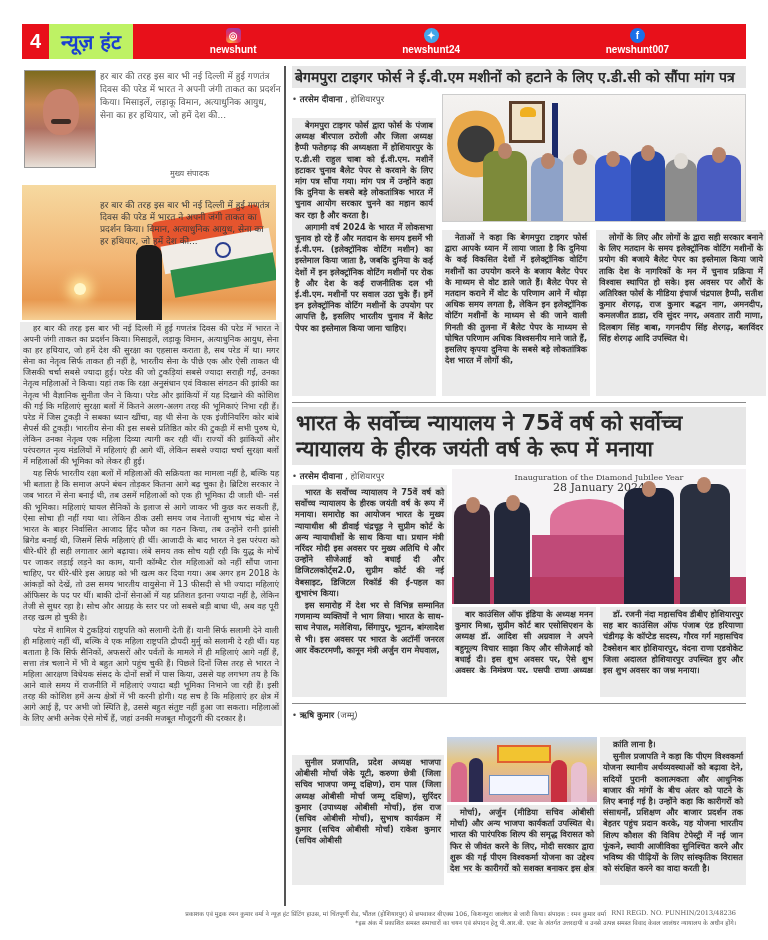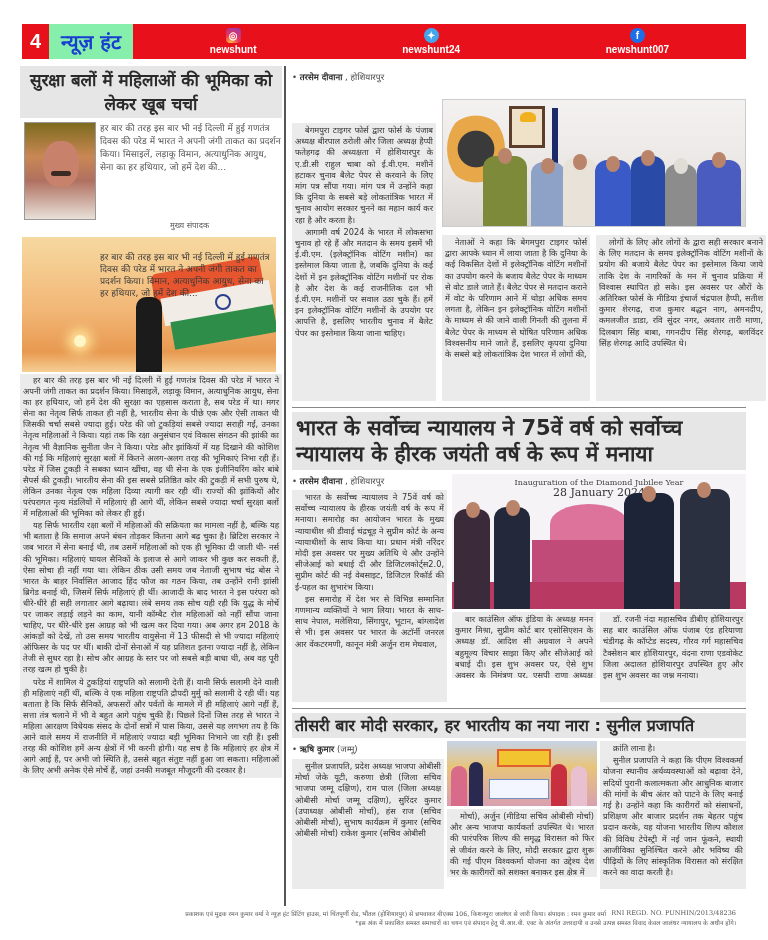--- a/index.html
+++ b/index.html
@@ -1,21 +1,21 @@
 <!DOCTYPE html>
 <html><head>
 <meta charset="utf-8">
 <style>
   * { box-sizing: border-box; margin: 0; padding: 0; }
   body { width: 768px; height: 940px; background: #ffffff; font-family: "DejaVu Sans", sans-serif; color: #222; position: relative; overflow: hidden; }
 
   
   .masthead { position: absolute; top: 24px; left: 22px; width: 724px; height: 35px; display: flex; align-items: stretch; }
   .page-no { width: 27px; background: #e8101a; color: #fff; font: bold 20px "Liberation Sans", sans-serif; display: flex; align-items: center; justify-content: center; }
-  .brand { width: 84px; color: #1a3fd0; font: bold 20px "DejaVu Sans", sans-serif; display: flex; align-items: center; justify-content: center; background: #86efac; }
+  .brand { width: 84px; color: #1a3fd0; font: bold 20px "DejaVu Sans", sans-serif; display: flex; align-items: center; justify-content: center; background: #bef264; }
   .dateline { width: 146px; background: #e8101a; color: #fff; font: bold 11px "Liberation Sans", sans-serif; padding: 4px 4px; line-height: 13px; }
   .section-title { width: 257px; background: #1c44d6; color: #fff; font: bold 21px "DejaVu Sans", sans-serif; display: flex; align-items: center; justify-content: center; letter-spacing: 0.5px; }
   .social { flex: 1; background: #e8101a; display: flex; justify-content: space-around; align-items: center; padding: 0 4px; }
   .social-item { display: flex; flex-direction: column; align-items: center; color: #fff; font: bold 10px "Liberation Sans", sans-serif; }
   .social-icon { width: 15px; height: 15px; border-radius: 50%; display: flex; align-items: center; justify-content: center; font: bold 10px "Liberation Sans", sans-serif; color: #fff; margin-bottom: 1px; }
   .ig { background: radial-gradient(circle at 30% 100%, #fdbb3f 0%, #e8345b 45%, #8a3ab9 100%); border-radius: 4px; }
   .tw { background: #42a6ea; }
   .fb { background: #1c6fe8; }
 
   
@@ -44,21 +44,21 @@
   .body-text { font: 8.2px "DejaVu Sans", sans-serif; line-height: 11.1px; color: #333; text-align: justify; background: #ebebeb; padding: 1px 3px; }
   .body-text p { text-indent: 10px; margin-bottom: 1px; }
 
   
   .story-headline { font: bold 14px "DejaVu Sans", sans-serif; color: #2a2a2a; background: #e6e6e6; padding: 2px 3px; line-height: 18px; }
   .story-headline.big { font-size: 21px; line-height: 26px; padding: 3px 4px; }
   .byline { font: 8.5px "DejaVu Sans", sans-serif; color: #444; margin: 5px 0 4px; }
   .byline b { color: #333; }
   .story-block { position: relative; }
   .col-text { font: 8.2px "DejaVu Sans", sans-serif; line-height: 11.2px; color: #333; text-align: justify; background: #ebebeb; padding: 2px 3px; }
-  .col-text p { text-indent: 10px; margin-bottom: 1px; }
+  .col-text p { text-indent: 10px; margin-bottom: 1px; font-weight: bold; }
 
   .photo-evm { position: absolute; left: 150px; top: 28px; width: 304px; height: 128px; background: linear-gradient(180deg, #f4f2f0 0%, #e9e6e4 60%, #d9d5d2 100%); overflow: hidden; border: 1px solid #ccc; }
   .emblem-ring { position: absolute; left: 4px; top: 12px; width: 58px; height: 74px; border-radius: 50%; background: radial-gradient(circle, #3a3a3a 0 38%, #e8a84a 40% 70%, transparent 72%); }
   .portrait-frame { position: absolute; left: 66px; top: 6px; width: 36px; height: 42px; background: #f0e2c8; border: 3px solid #5c3e2a; }
   .portrait-frame .turban { position: absolute; left: 8px; top: 3px; width: 16px; height: 10px; background: #f0b020; border-radius: 50% 50% 20% 20%; }
   .flagpole { position: absolute; left: 109px; top: 8px; width: 6px; height: 80px; background: #1c2a6a; }
   .person { position: absolute; bottom: 0; border-radius: 12px 12px 0 0; }
   .head { position: absolute; width: 14px; height: 16px; border-radius: 50%; background: #b9846a; }
 
   .photo-court { position: absolute; left: 160px; top: 28px; width: 294px; height: 135px; background: #f5f3f5; overflow: hidden; }
@@ -93,21 +93,20 @@
       <span>newshunt24</span>
     </div>
     <div class="social-item">
       <span class="social-icon fb">f</span>
       <span>newshunt007</span>
     </div>
   </div>
 </div>
 
 <div class="col-left">
-  <h1 class="headline-left">सुरक्षा बलों में महिलाओं की भूमिका को लेकर खूब चर्चा</h1>
   <div class="author-row">
     <div class="author-photo">
       <div class="face"></div>
       <div class="moustache"></div>
     </div>
     <div class="intro-text">हर बार की तरह इस बार भी नई दिल्ली में हुई गणतंत्र दिवस की परेड में भारत ने अपनी जंगी ताकत का प्रदर्शन किया। मिसाइलें, लड़ाकू विमान, अत्याधुनिक आयुध, सेना का हर हथियार, जो हमें देश की...</div>
     <div class="author-role">मुख्य संपादक</div>
   </div>
   <div class="flag-image">
     <div class="sun"></div>
@@ -123,20 +122,21 @@
     <p>यह सिर्फ भारतीय रक्षा बलों में महिलाओं की सक्रियता का मामला नहीं है, बल्कि यह भी बताता है कि समाज अपने बंधन तोड़कर कितना आगे बढ़ चुका है। ब्रिटिश सरकार ने जब भारत में सेना बनाई थी, तब उसमें महिलाओं को एक ही भूमिका दी जाती थी- नर्स की भूमिका। महिलाएं घायल सैनिकों के इलाज से आगे जाकर भी कुछ कर सकती हैं, ऐसा सोचा ही नहीं गया था। लेकिन ठीक उसी समय जब नेताजी सुभाष चंद्र बोस ने भारत के बाहर निर्वासित आजाद हिंद फौज का गठन किया, तब उन्होंने रानी झांसी ब्रिगेड बनाई थी, जिसमें सिर्फ महिलाएं ही थीं। आजादी के बाद भारत ने इस परंपरा को धीरे-धीरे ही सही लगातार आगे बढ़ाया। लंबे समय तक सोच यही रही कि युद्ध के मोर्चे पर जाकर लड़ाई लड़ने का काम, यानी कॉम्बैट रोल महिलाओं को नहीं सौंपा जाना चाहिए, पर धीरे-धीरे इस आग्रह को भी खत्म कर दिया गया। अब अगर हम 2018 के आंकड़ों को देखें, तो उस समय भारतीय वायुसेना में 13 फीसदी से भी ज्यादा महिलाएं ऑफिसर के पद पर थीं। बाकी दोनों सेनाओं में यह प्रतिशत इतना ज्यादा नहीं है, लेकिन तेजी से सुधर रहा है। सोच और आग्रह के स्तर पर जो सबसे बड़ी बाधा थी, अब वह पूरी तरह खत्म हो चुकी है।</p>
     <p>परेड में शामिल ये टुकड़ियां राष्ट्रपति को सलामी देती हैं। यानी सिर्फ सलामी देने वाली ही महिलाएं नहीं थीं, बल्कि वे एक महिला राष्ट्रपति द्रौपदी मुर्मु को सलामी दे रही थीं। यह बताता है कि सिर्फ सैनिकों, अफसरों और पर्वतों के मामले में ही महिलाएं आगे नहीं हैं, सत्ता तंत्र चलाने में भी वे बहुत आगे पहुंच चुकी हैं। पिछले दिनों जिस तरह से भारत ने महिला आरक्षण विधेयक संसद के दोनों सत्रों में पास किया, उससे यह लगभग तय है कि आने वाले समय में राजनीति में महिलाएं ज्यादा बड़ी भूमिका निभाने जा रही हैं। इसी तरह की कोशिश हमें अन्य क्षेत्रों में भी करनी होगी। यह सच है कि महिलाएं हर क्षेत्र में आगे आई हैं, पर अभी जो स्थिति है, उससे बहुत संतुष्ट नहीं हुआ जा सकता। महिलाओं के लिए अभी अनेक ऐसे मोर्चे हैं, जहां उनकी मजबूत मौजूदगी की दरकार है।</p>
   </div>
 </div>
 
 <div class="vrule"></div>
 
 <div class="col-right">
 
   <div class="story-block" style="height:332px;">
+    <h2 class="story-headline">बेगमपुरा टाइगर फोर्स ने ई.वी.एम मशीनों को हटाने के लिए ए.डी.सी को सौंपा मांग पत्र</h2>
     <div class="byline">• <b>तरसेम दीवाना</b> , <span>होशियारपुर</span></div>
     <div class="col-text" style="position:absolute; left:0; top:52px; width:144px; height:278px; overflow:hidden;">
       <p>बेगमपुरा टाइगर फोर्स द्वारा फोर्स के पंजाब अध्यक्ष बीरपाल ठरोली और जिला अध्यक्ष हैप्पी फतेहगढ़ की अध्यक्षता में होशियारपुर के ए.डी.सी राहुल चाबा को ई.वी.एम. मशीनें हटाकर चुनाव बैलेट पेपर से करवाने के लिए मांग पत्र सौंपा गया। मांग पत्र में उन्होंने कहा कि दुनिया के सबसे बड़े लोकतांत्रिक भारत में चुनाव आयोग सरकार चुनने का महान कार्य कर रहा है और करता है।</p>
       <p>आगामी वर्ष 2024 के भारत में लोकसभा चुनाव हो रहे हैं और मतदान के समय इसमें भी ई.वी.एम. (इलेक्ट्रॉनिक वोटिंग मशीन) का इस्तेमाल किया जाता है, जबकि दुनिया के कई देशों में इन इलेक्ट्रॉनिक वोटिंग मशीनों पर रोक है और देश के कई राजनीतिक दल भी ई.वी.एम. मशीनों पर सवाल उठा चुके हैं। हमें इन इलेक्ट्रॉनिक वोटिंग मशीनों के उपयोग पर आपत्ति है, इसलिए भारतीय चुनाव में बैलेट पेपर का इस्तेमाल किया जाना चाहिए।</p>
     </div>
     <div class="photo-evm">
       <div class="emblem-ring"></div>
       <div class="portrait-frame">
           <div class="turban"></div>
         </div>
@@ -194,21 +194,20 @@
       <p>बार काउंसिल ऑफ इंडिया के अध्यक्ष मनन कुमार मिश्रा, सुप्रीम कोर्ट बार एसोसिएशन के अध्यक्ष डॉ. आदिश सी अग्रवाल ने अपने बहुमूल्य विचार साझा किए और सीजेआई को बधाई दी। इस शुभ अवसर पर, ऐसे शुभ अवसर के निमंत्रण पर, एसपी राणा अध्यक्ष टैक्सेशन बार होशियारपुर,</p>
     </div>
     <div class="col-text" style="position:absolute; left:308px; top:200px; width:146px; height:90px; overflow:hidden;">
       <p>डॉ. रजनी नंदा महासचिव डीबीए होशियारपुर सह बार काउंसिल ऑफ पंजाब एंड हरियाणा चंडीगढ़ के कॉप्टेड सदस्य, गौरव गर्ग महासचिव टैक्सेशन बार होशियारपुर, वंदना राणा एडवोकेट जिला अदालत होशियारपुर उपस्थित हुए और इस शुभ अवसर का जश्न मनाया।</p>
     </div>
   </div>
 
   <div class="hsep"></div>
 
   <div class="story-block" style="height:200px;">
-    <h2 class="story-headline" style="font-size:16px; line-height:21px;">तीसरी बार मोदी सरकार, हर भारतीय का नया नारा : सुनील प्रजापति</h2>
     <div class="byline">• <b>ऋषि कुमार</b> <span>(जम्मू)</span></div>
     <div class="col-text" style="position:absolute; left:0; top:46px; width:152px; height:130px; overflow:hidden;">
       <p>सुनील प्रजापति, प्रदेश अध्यक्ष भाजपा ओबीसी मोर्चा जेके यूटी, करुणा छेत्री (जिला सचिव भाजपा जम्मू दक्षिण), राम पाल (जिला अध्यक्ष ओबीसी मोर्चा जम्मू दक्षिण), सुरिंदर कुमार (उपाध्यक्ष ओबीसी मोर्चा), हंस राज (सचिव ओबीसी मोर्चा), सुभाष कार्यक्रम में कुमार (सचिव ओबीसी मोर्चा) राकेश कुमार (सचिव ओबीसी</p>
     </div>
     <div class="photo-modi">
       <div class="banner"></div>
       <div class="table-cloth"></div>
       <div class="person" style="left:4px; width:16px; height:40px; background:#d86a8a;"></div>
       <div class="person" style="left:22px; width:14px; height:44px; background:#2a2a50;"></div>
       <div class="person" style="left:104px; width:16px; height:42px; background:#c83040;"></div>

